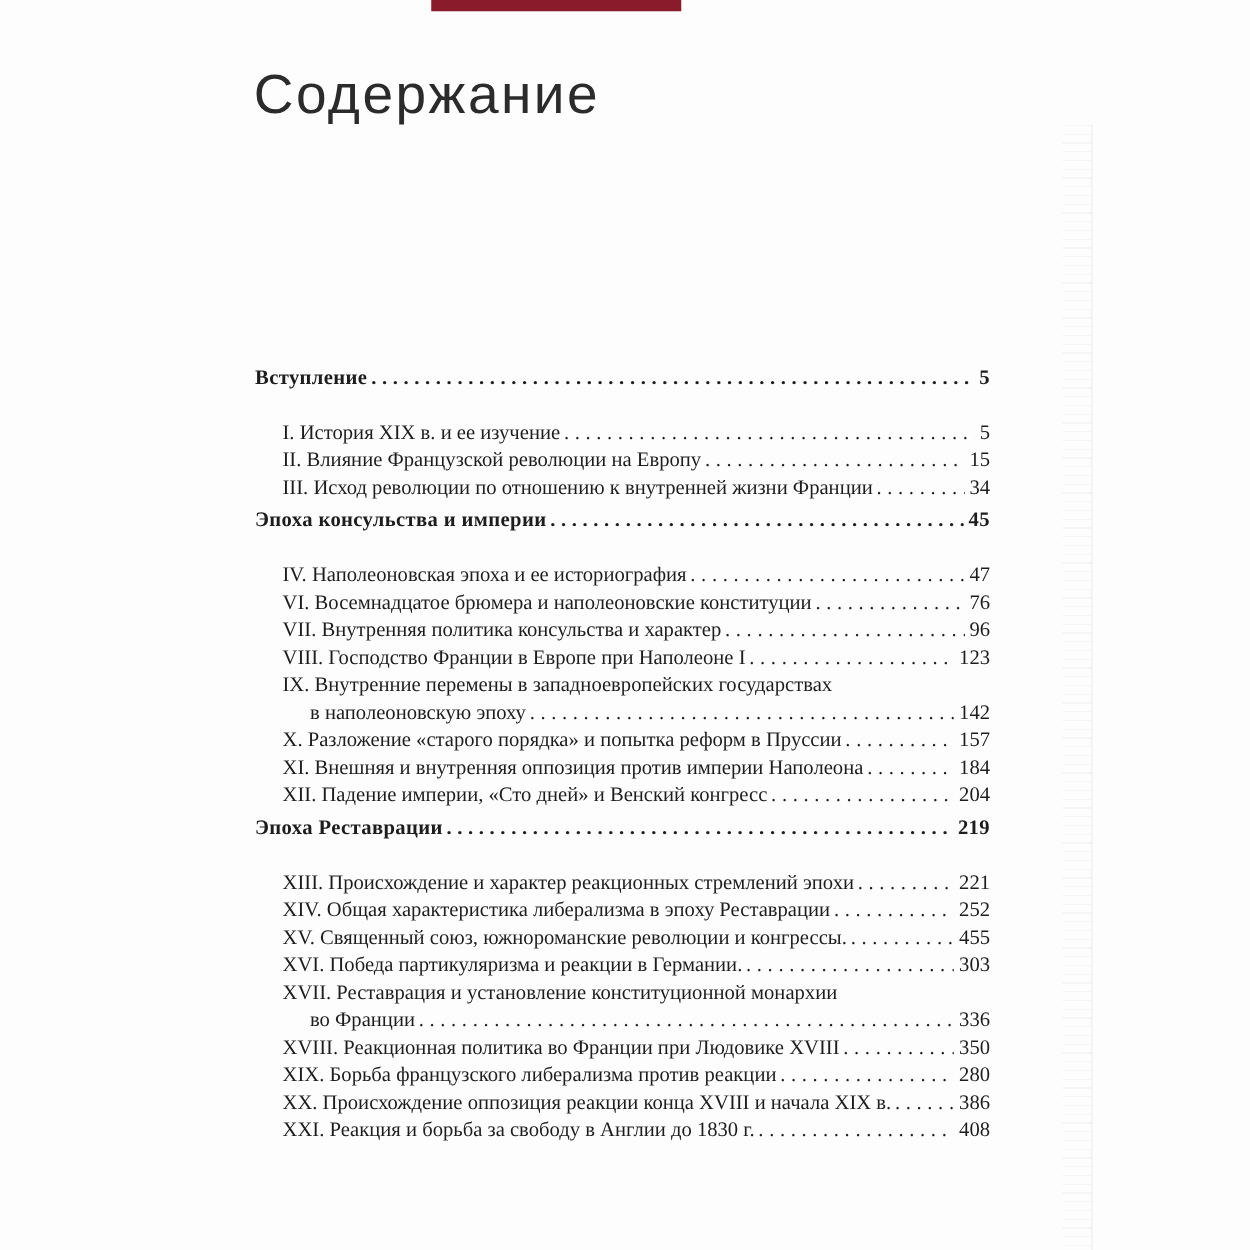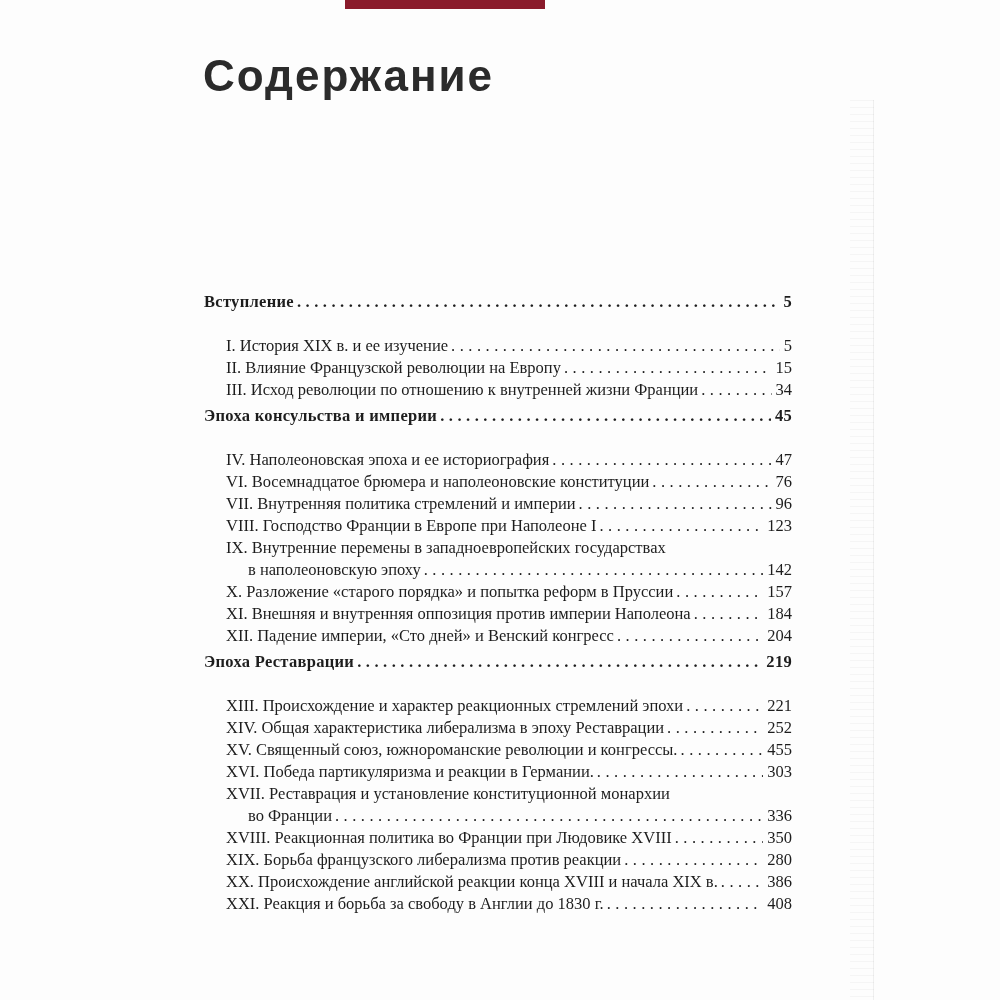--- a/index.html
+++ b/index.html
@@ -24,21 +24,21 @@
       to bottom,
       rgba(0,0,0,0.030) 0 1px,
       rgba(0,0,0,0.0) 1px 7px);
     border-right:1px solid rgba(0,0,0,0.055);
   }
   .page-title{
     position:absolute;
     left:203px;top:52px;
     margin:0;
     font-family:"Liberation Sans", sans-serif;
-    font-weight:700;
+    font-weight:400;
     font-size:44px;
     line-height:48px;
     letter-spacing:2px;
     color:#2b2b2b;
   }
   .toc{
     position:absolute;
     left:204px;top:291px;
     width:588px;
     font-size:16.5px;
@@ -117,21 +117,21 @@
         <span class="label">IV. Наполеоновская эпоха и ее историография</span>
         <span class="leader"></span>
         <span class="num">47</span>
       </div>
       <div class="row item">
         <span class="label">VI. Восемнадцатое брюмера и наполеоновские конституции</span>
         <span class="leader"></span>
         <span class="num">76</span>
       </div>
       <div class="row item">
-        <span class="label">VII. Внутренняя политика стремлений и империи</span>
+        <span class="label">VII. Внутренняя политика консульства и характер</span>
         <span class="leader"></span>
         <span class="num">96</span>
       </div>
       <div class="row item">
         <span class="label">VIII. Господство Франции в Европе при Наполеоне I</span>
         <span class="leader"></span>
         <span class="num">123</span>
       </div>
       <div>
         <div class="row item">
@@ -200,21 +200,21 @@
         <span class="label">XVIII. Реакционная политика во Франции при Людовике XVIII</span>
         <span class="leader"></span>
         <span class="num">350</span>
       </div>
       <div class="row item">
         <span class="label">XIX. Борьба французского либерализма против реакции</span>
         <span class="leader"></span>
         <span class="num">280</span>
       </div>
       <div class="row item">
-        <span class="label">XX. Происхождение английской реакции конца XVIII и начала XIX в.</span>
+        <span class="label">XX. Происхождение оппозиция реакции конца XVIII и начала XIX в.</span>
         <span class="leader"></span>
         <span class="num">386</span>
       </div>
       <div class="row item">
         <span class="label">XXI. Реакция и борьба за свободу в Англии до 1830 г.</span>
         <span class="leader"></span>
         <span class="num">408</span>
       </div>
     </div>
 

